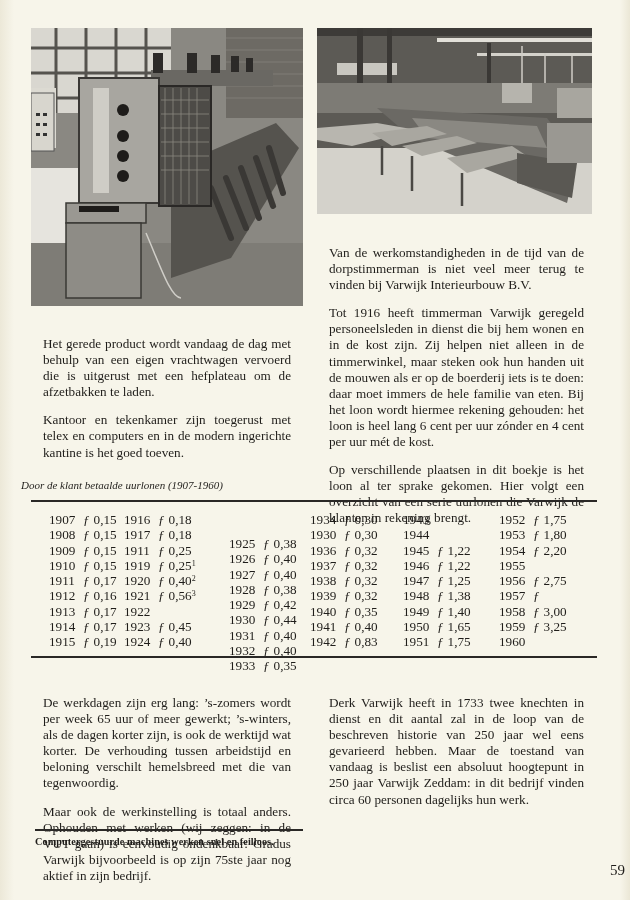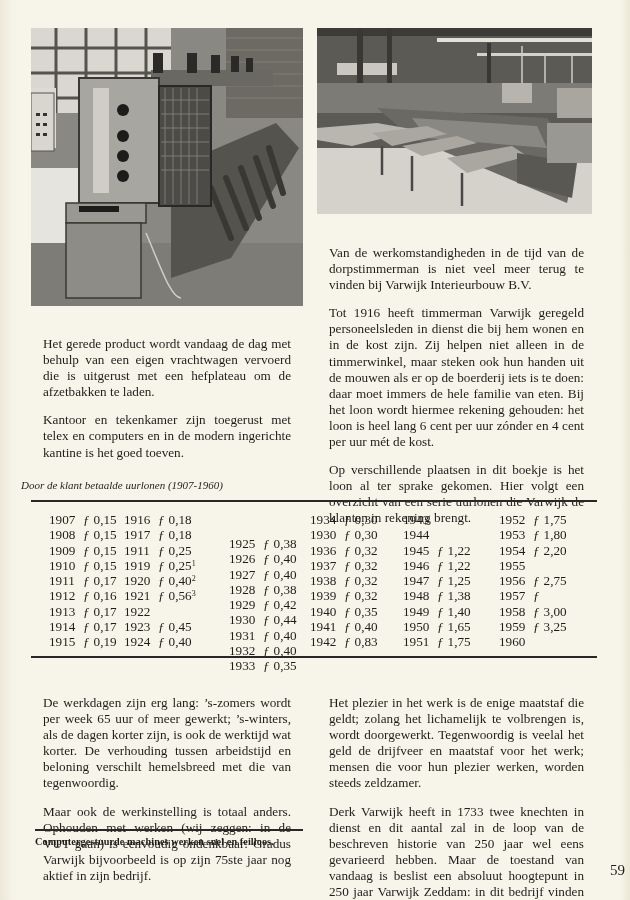--- a/index.html
+++ b/index.html
@@ -260,19 +260,18 @@
     </div>
   </div>
 <div class="rule rule-bottom"></div>
 
 <div class="text left-col-bottom">
   <p>De werkdagen zijn erg lang: ’s-zomers wordt per week 65 uur of meer gewerkt; ’s-winters, als de dagen korter zijn, is ook de werktijd wat korter. De verhouding tussen arbeidstijd en beloning verschilt hemelsbreed met die van tegenwoordig.</p>
   <p>Maar ook de werkinstelling is totaal anders. Ophouden met werken (wij zeggen: in de VUT gaan) is eenvoudig ondenkbaar: Gradus Varwijk bijvoorbeeld is op zijn 75ste jaar nog aktief in zijn bedrijf.</p>
 </div>
 
 <div class="text right-col-bottom">
-  <p>Het plezier in het werk is de enige maatstaf die geldt; zolang het lichamelijk te volbrengen is, wordt doorgewerkt. Tegenwoordig is veelal het geld de drijfveer en maatstaf voor het werk; mensen die voor hun plezier werken, worden steeds zeldzamer.</p>
   <p>Derk Varwijk heeft in 1733 twee knechten in dienst en dit aantal zal in de loop van de beschreven historie van 250 jaar wel eens gevarieerd hebben. Maar de toestand van vandaag is beslist een absoluut hoogtepunt in 250 jaar Varwijk Zeddam: in dit bedrijf vinden circa 60 personen dagelijks hun werk.</p>
 </div>
 
 <div class="rule rule-caption"></div>
 <div class="caption">Computergestuurde machines werken snel en feilloos.</div>
 <div class="page-number">59</div>
 
 </body></html>

